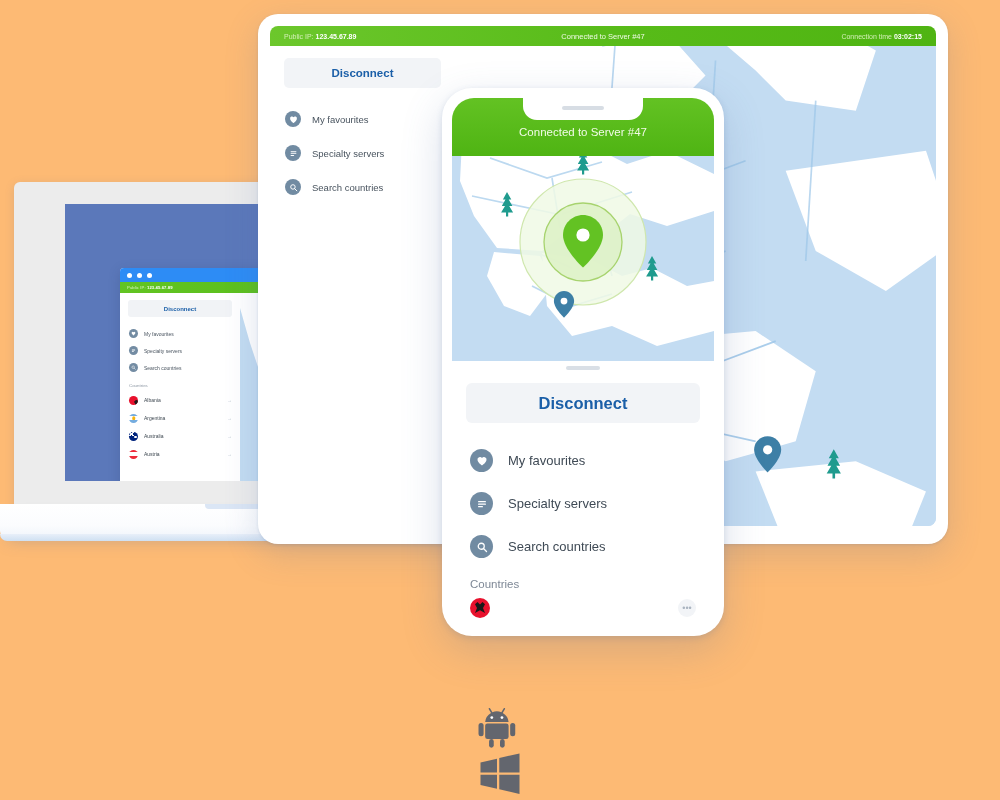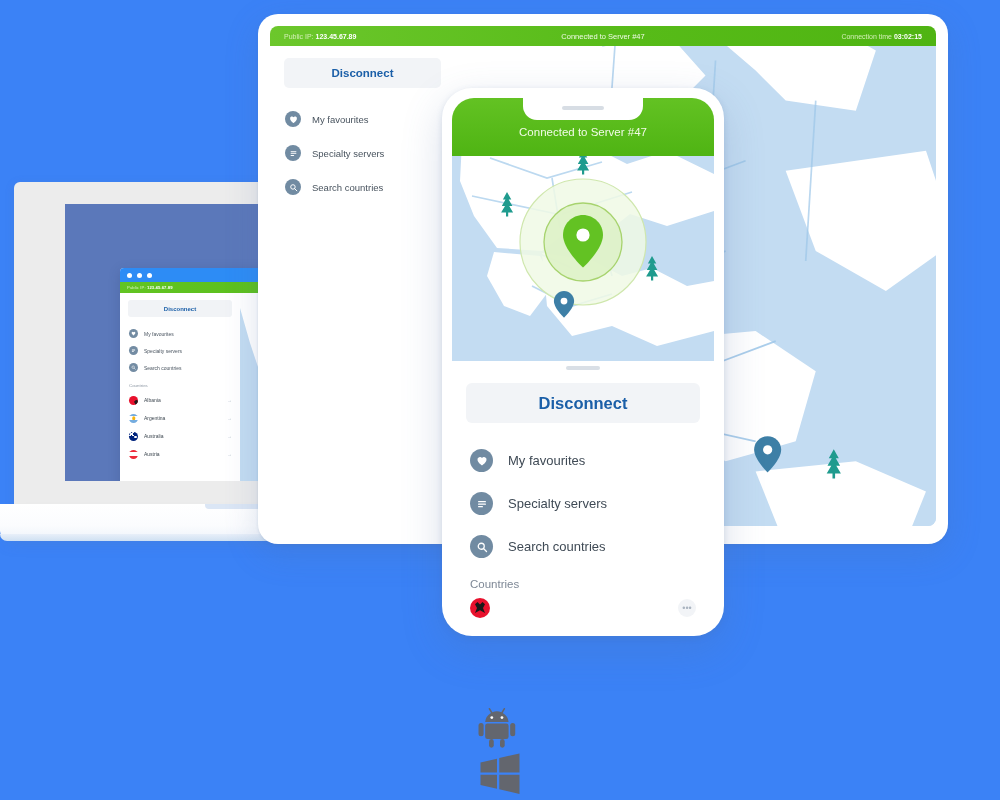--- a/index.html
+++ b/index.html
@@ -2,21 +2,21 @@
 <html><head>
 <meta charset="utf-8">
 <style>
   * { box-sizing: border-box; margin: 0; padding: 0; }
   html, body {
     width: 1000px; height: 800px;
     background: #ffffff;
     font-family: "Liberation Sans", sans-serif;
     overflow: hidden;
   }
-  #stage { position: relative; width: 1000px; height: 800px; background:#3b82f6; }
+  #stage { position: relative; width: 1000px; height: 800px; background:#fdba74; }
 
   
   #laptop { position:absolute; left:0px; top:182px; width:470px; height:400px; }
   .lap-lid {
     position:absolute; left:14px; top:0; width:452px; height:330px;
     background:#ececec; border-radius:6px 6px 2px 2px;
     box-shadow:0 2px 10px rgba(90,110,150,.18);
   }
   .lap-screen {
     position:absolute; left:51px; top:22px; width:400px; height:277px;

